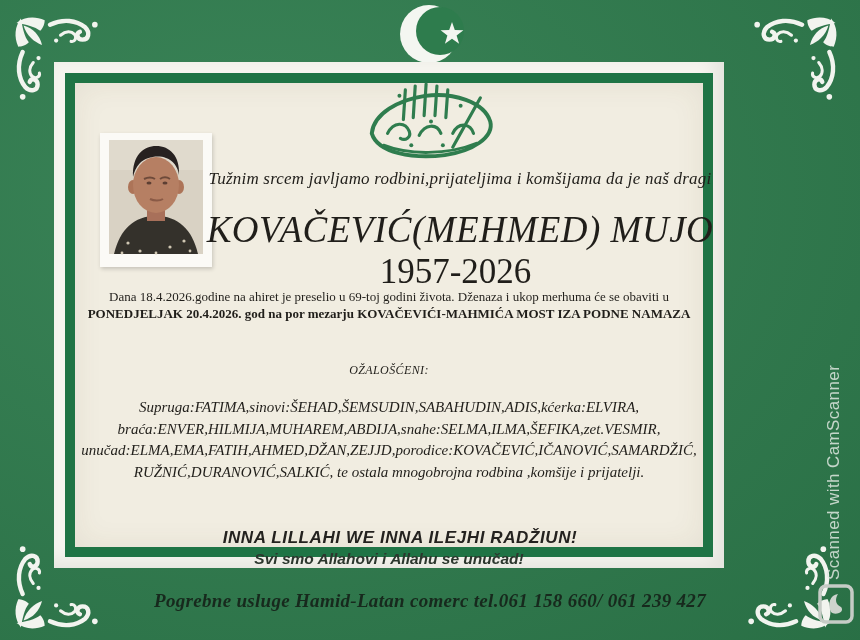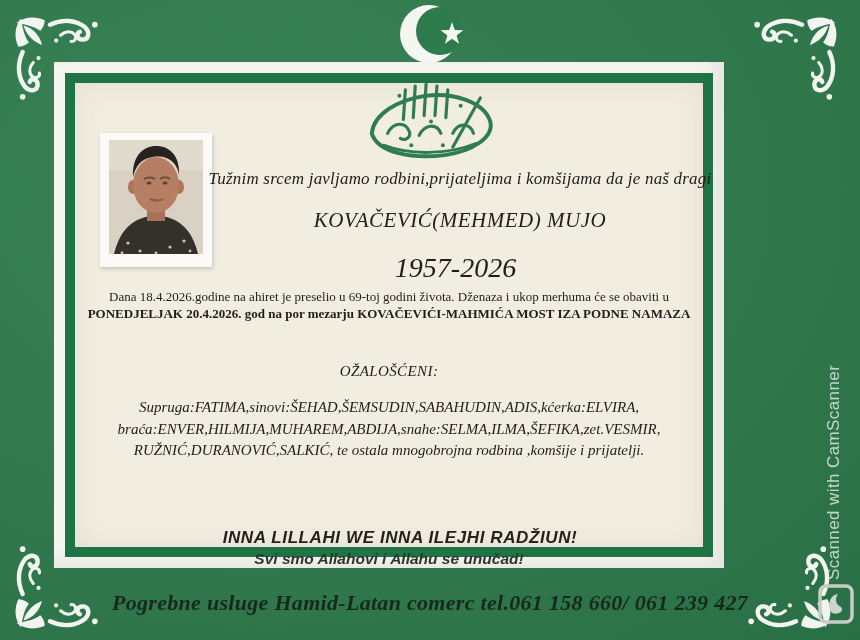--- a/index.html
+++ b/index.html
@@ -38,35 +38,35 @@
     position:absolute;left:46px;top:71px;width:112px;height:134px;
     background:#fbfaf6;box-shadow:1px 2px 4px rgba(0,0,0,0.18);
   }
   .photo svg{width:100%;height:100%;display:block;}
   
   .calligraphy{position:absolute;left:300px;top:14px;width:158px;height:94px;}
   .calligraphy svg{width:100%;height:100%;}
   
   .txt{position:absolute;text-align:center;color:#201e1a;}
   .intro{left:150px;right:8px;top:107px;font-style:italic;font-size:17px;letter-spacing:0.2px;}
-  .name{left:150px;right:8px;top:146px;font-style:italic;font-size:21px;letter-spacing:0.5px;}
-  .years{left:150px;right:17px;top:190px;font-style:italic;font-size:28px;}
+  .name{left:150px;right:8px;top:146px;font-style:italic;font-size:37px;letter-spacing:0.5px;}
+  .years{left:150px;right:17px;top:190px;font-size:35px;}
   .announce{left:14px;right:14px;top:226px;font-size:13px;line-height:17px;}
   .announce .b{font-weight:bold;}
   .announce div{white-space:nowrap;text-align:center;}
-  .mourn-head{left:0;right:0;top:301px;font-style:italic;font-size:15px;letter-spacing:0.4px;}
+  .mourn-head{left:0;right:0;top:301px;font-style:italic;font-size:12px;letter-spacing:0.4px;}
   .mourners{left:0;right:0;top:335px;font-style:italic;font-size:15px;line-height:21.5px;}
   .mourners div{white-space:nowrap;}
   .prayer1{left:0;right:0;top:466px;font-family:"Liberation Sans",sans-serif;
            font-style:italic;font-weight:600;font-size:17px;letter-spacing:0.6px;z-index:6;color:#24221f;margin-left:22px;}
   .prayer2{left:0;right:0;top:488px;font-family:"Liberation Sans",sans-serif;
            font-style:italic;font-weight:600;font-size:15.5px;z-index:6;color:#2c372e;}
   .footer-line{
     position:absolute;left:0;right:0;top:590px;text-align:center;
-    font-style:italic;font-weight:bold;font-size:22px;color:#17291d;
+    font-style:italic;font-weight:bold;font-size:19px;color:#17291d;
     letter-spacing:0.3px;
   }
   
   .watermark{
     position:absolute;left:824px;top:580px;
     transform:rotate(-90deg);transform-origin:0 0;
     font-family:"Liberation Sans",sans-serif;font-size:17px;
     color:rgba(223,231,224,0.85);letter-spacing:0.4px;white-space:nowrap;
   }
   .cs-logo{position:absolute;left:818px;top:584px;width:36px;height:40px;}
@@ -181,20 +181,21 @@
     <div class="txt announce">
       <div>Dana 18.4.2026.godine na ahiret je preselio u 69-toj godini života. Dženaza  i ukop merhuma će se obaviti u</div>
       <div class="b">PONEDJELJAK 20.4.2026. god na por mezarju KOVAČEVIĆI-MAHMIĆA MOST IZA PODNE NAMAZA</div>
     </div>
 
     <div class="txt mourn-head">OŽALOŠĆENI:</div>
 
     <div class="txt mourners">
       <div>Supruga:FATIMA,sinovi:ŠEHAD,ŠEMSUDIN,SABAHUDIN,ADIS,kćerka:ELVIRA,</div>
       <div>braća:ENVER,HILMIJA,MUHAREM,ABDIJA,snahe:SELMA,ILMA,ŠEFIKA,zet.VESMIR,</div>
+      <div>unučad:ELMA,EMA,FATIH,AHMED,DŽAN,ZEJJD,porodice:KOVAČEVIĆ,IČANOVIĆ,SAMARDŽIĆ,</div>
       <div>RUŽNIĆ,DURANOVIĆ,SALKIĆ, te ostala mnogobrojna rodbina ,komšije i prijatelji.</div>
     </div>
 
     <div class="txt prayer1">INNA LILLAHI WE INNA ILEJHI RADŽIUN!</div>
     <div class="txt prayer2">Svi smo Allahovi i Allahu se unučad!</div>
   </div>
 
   <div class="footer-line">Pogrebne usluge Hamid-Latan comerc tel.061 158 660/ 061 239 427</div>
 
   <div class="watermark">Scanned with CamScanner</div>

